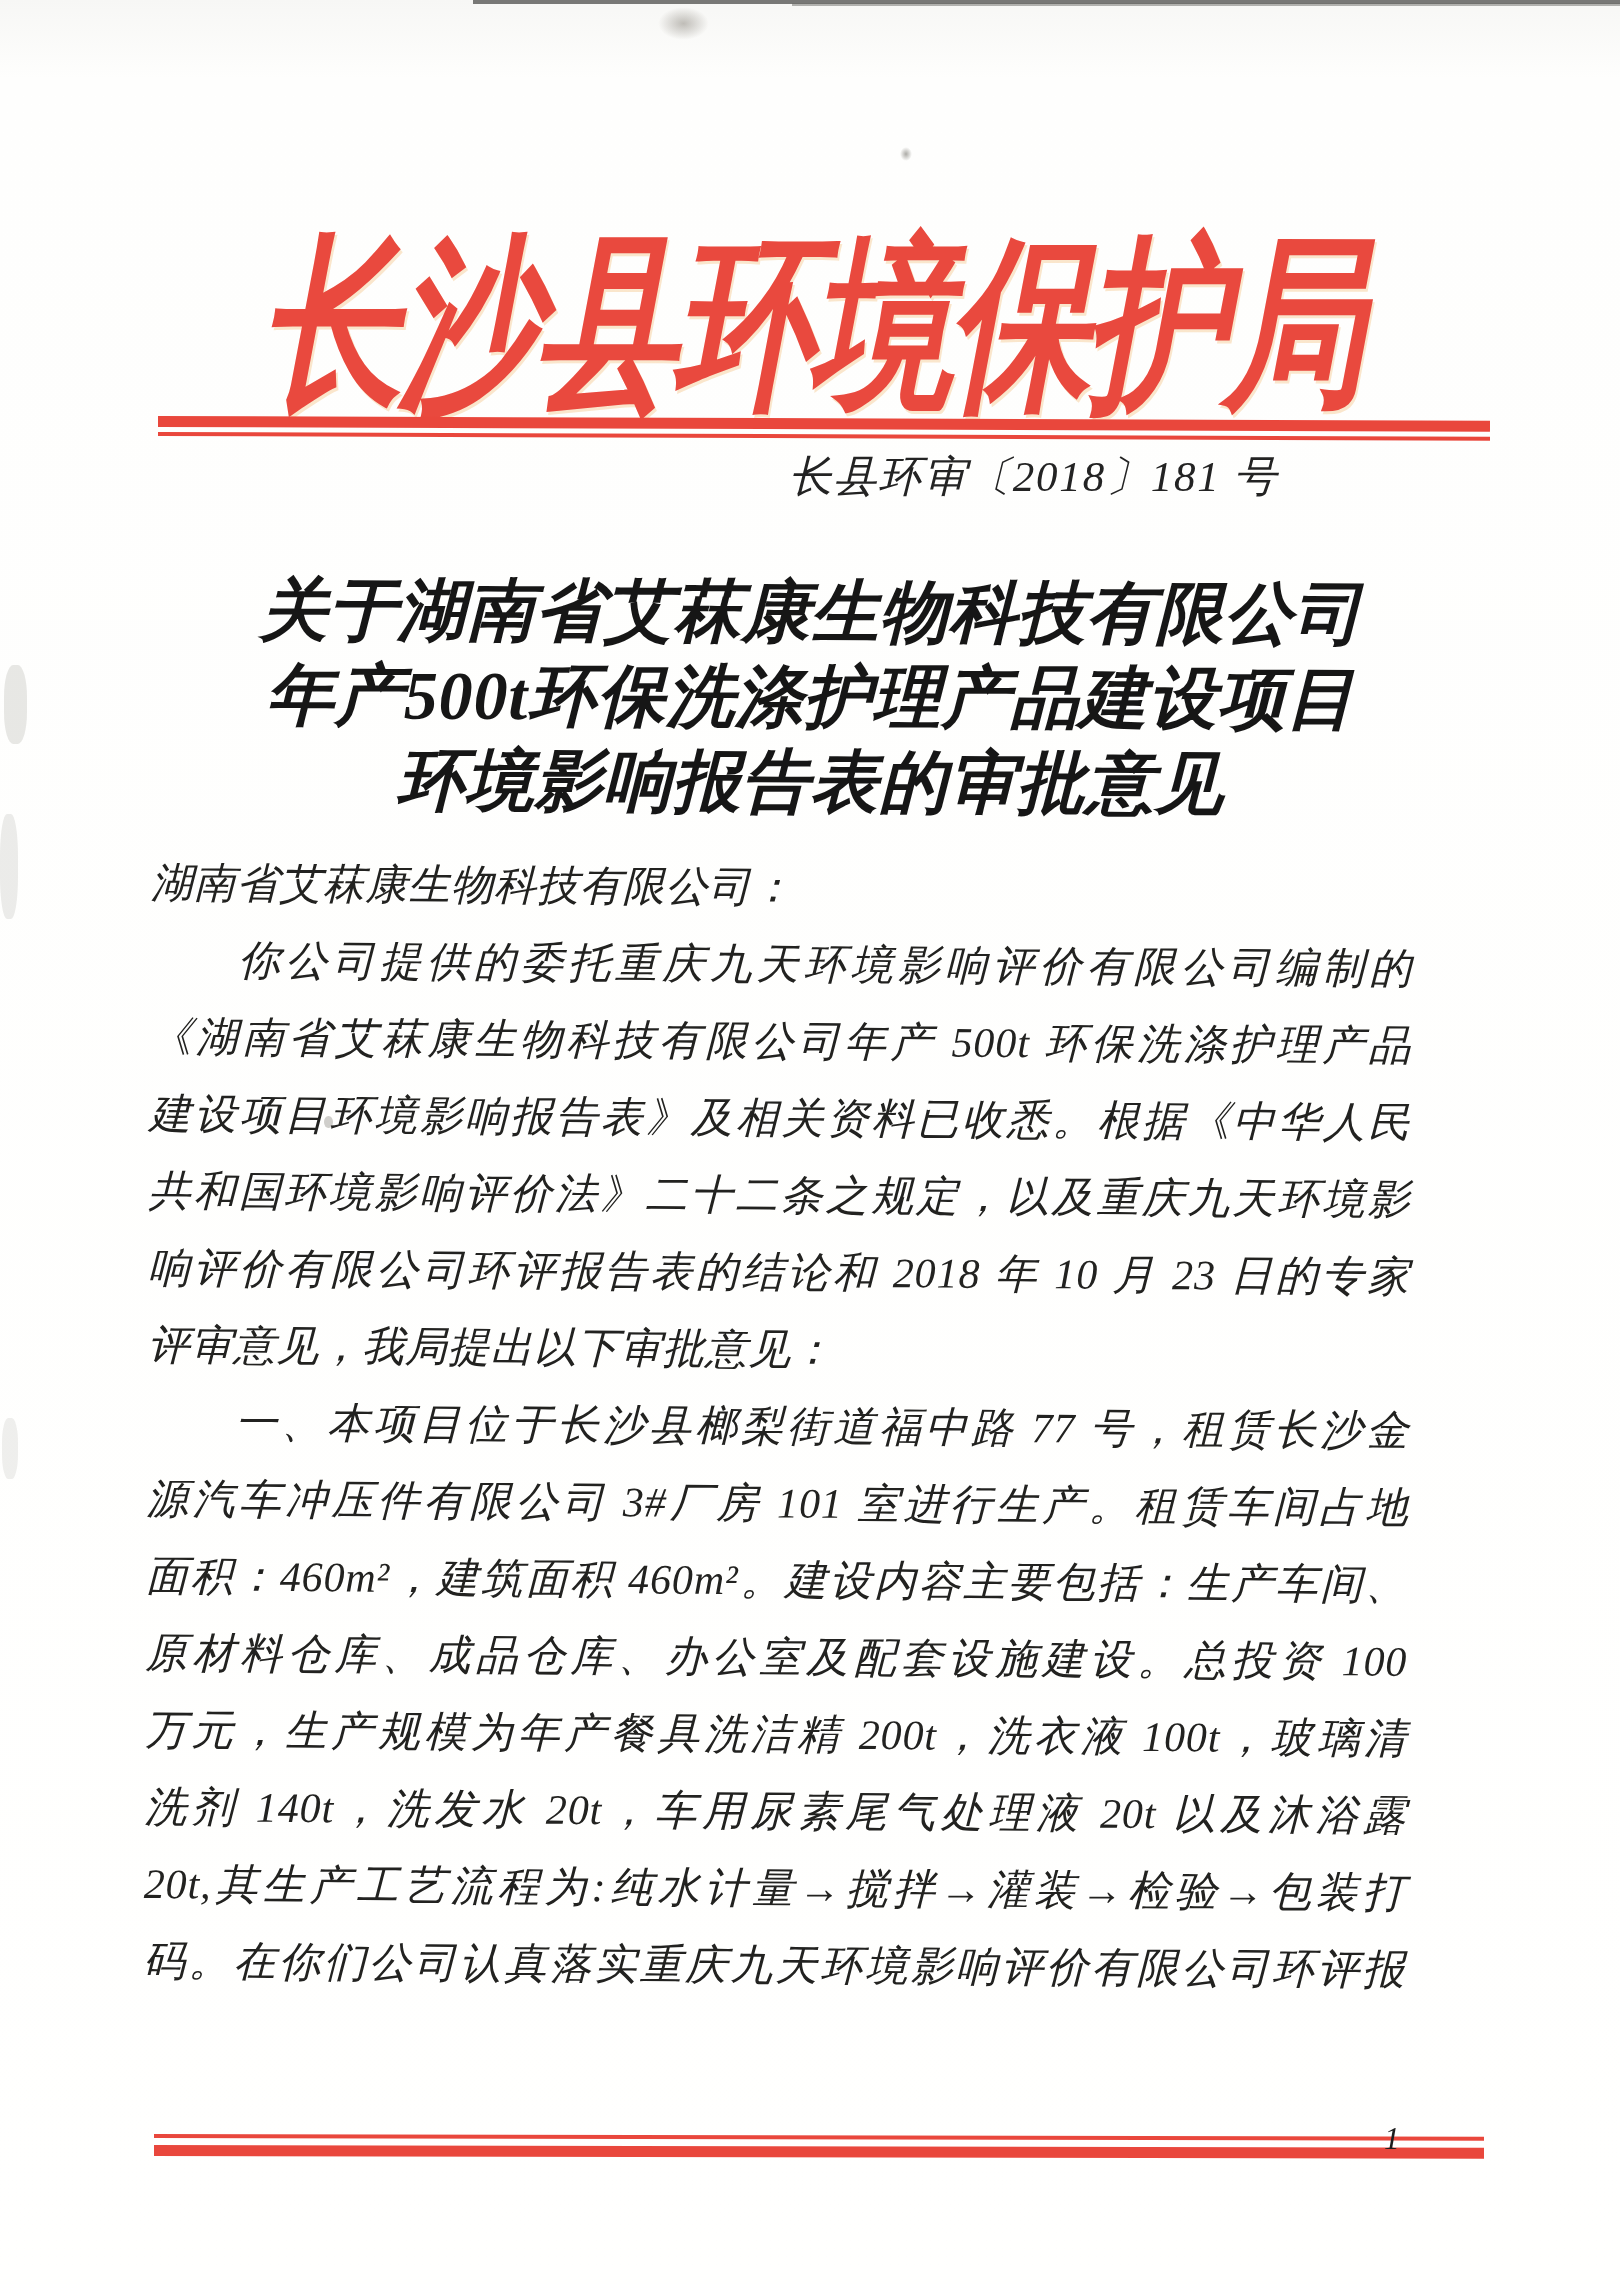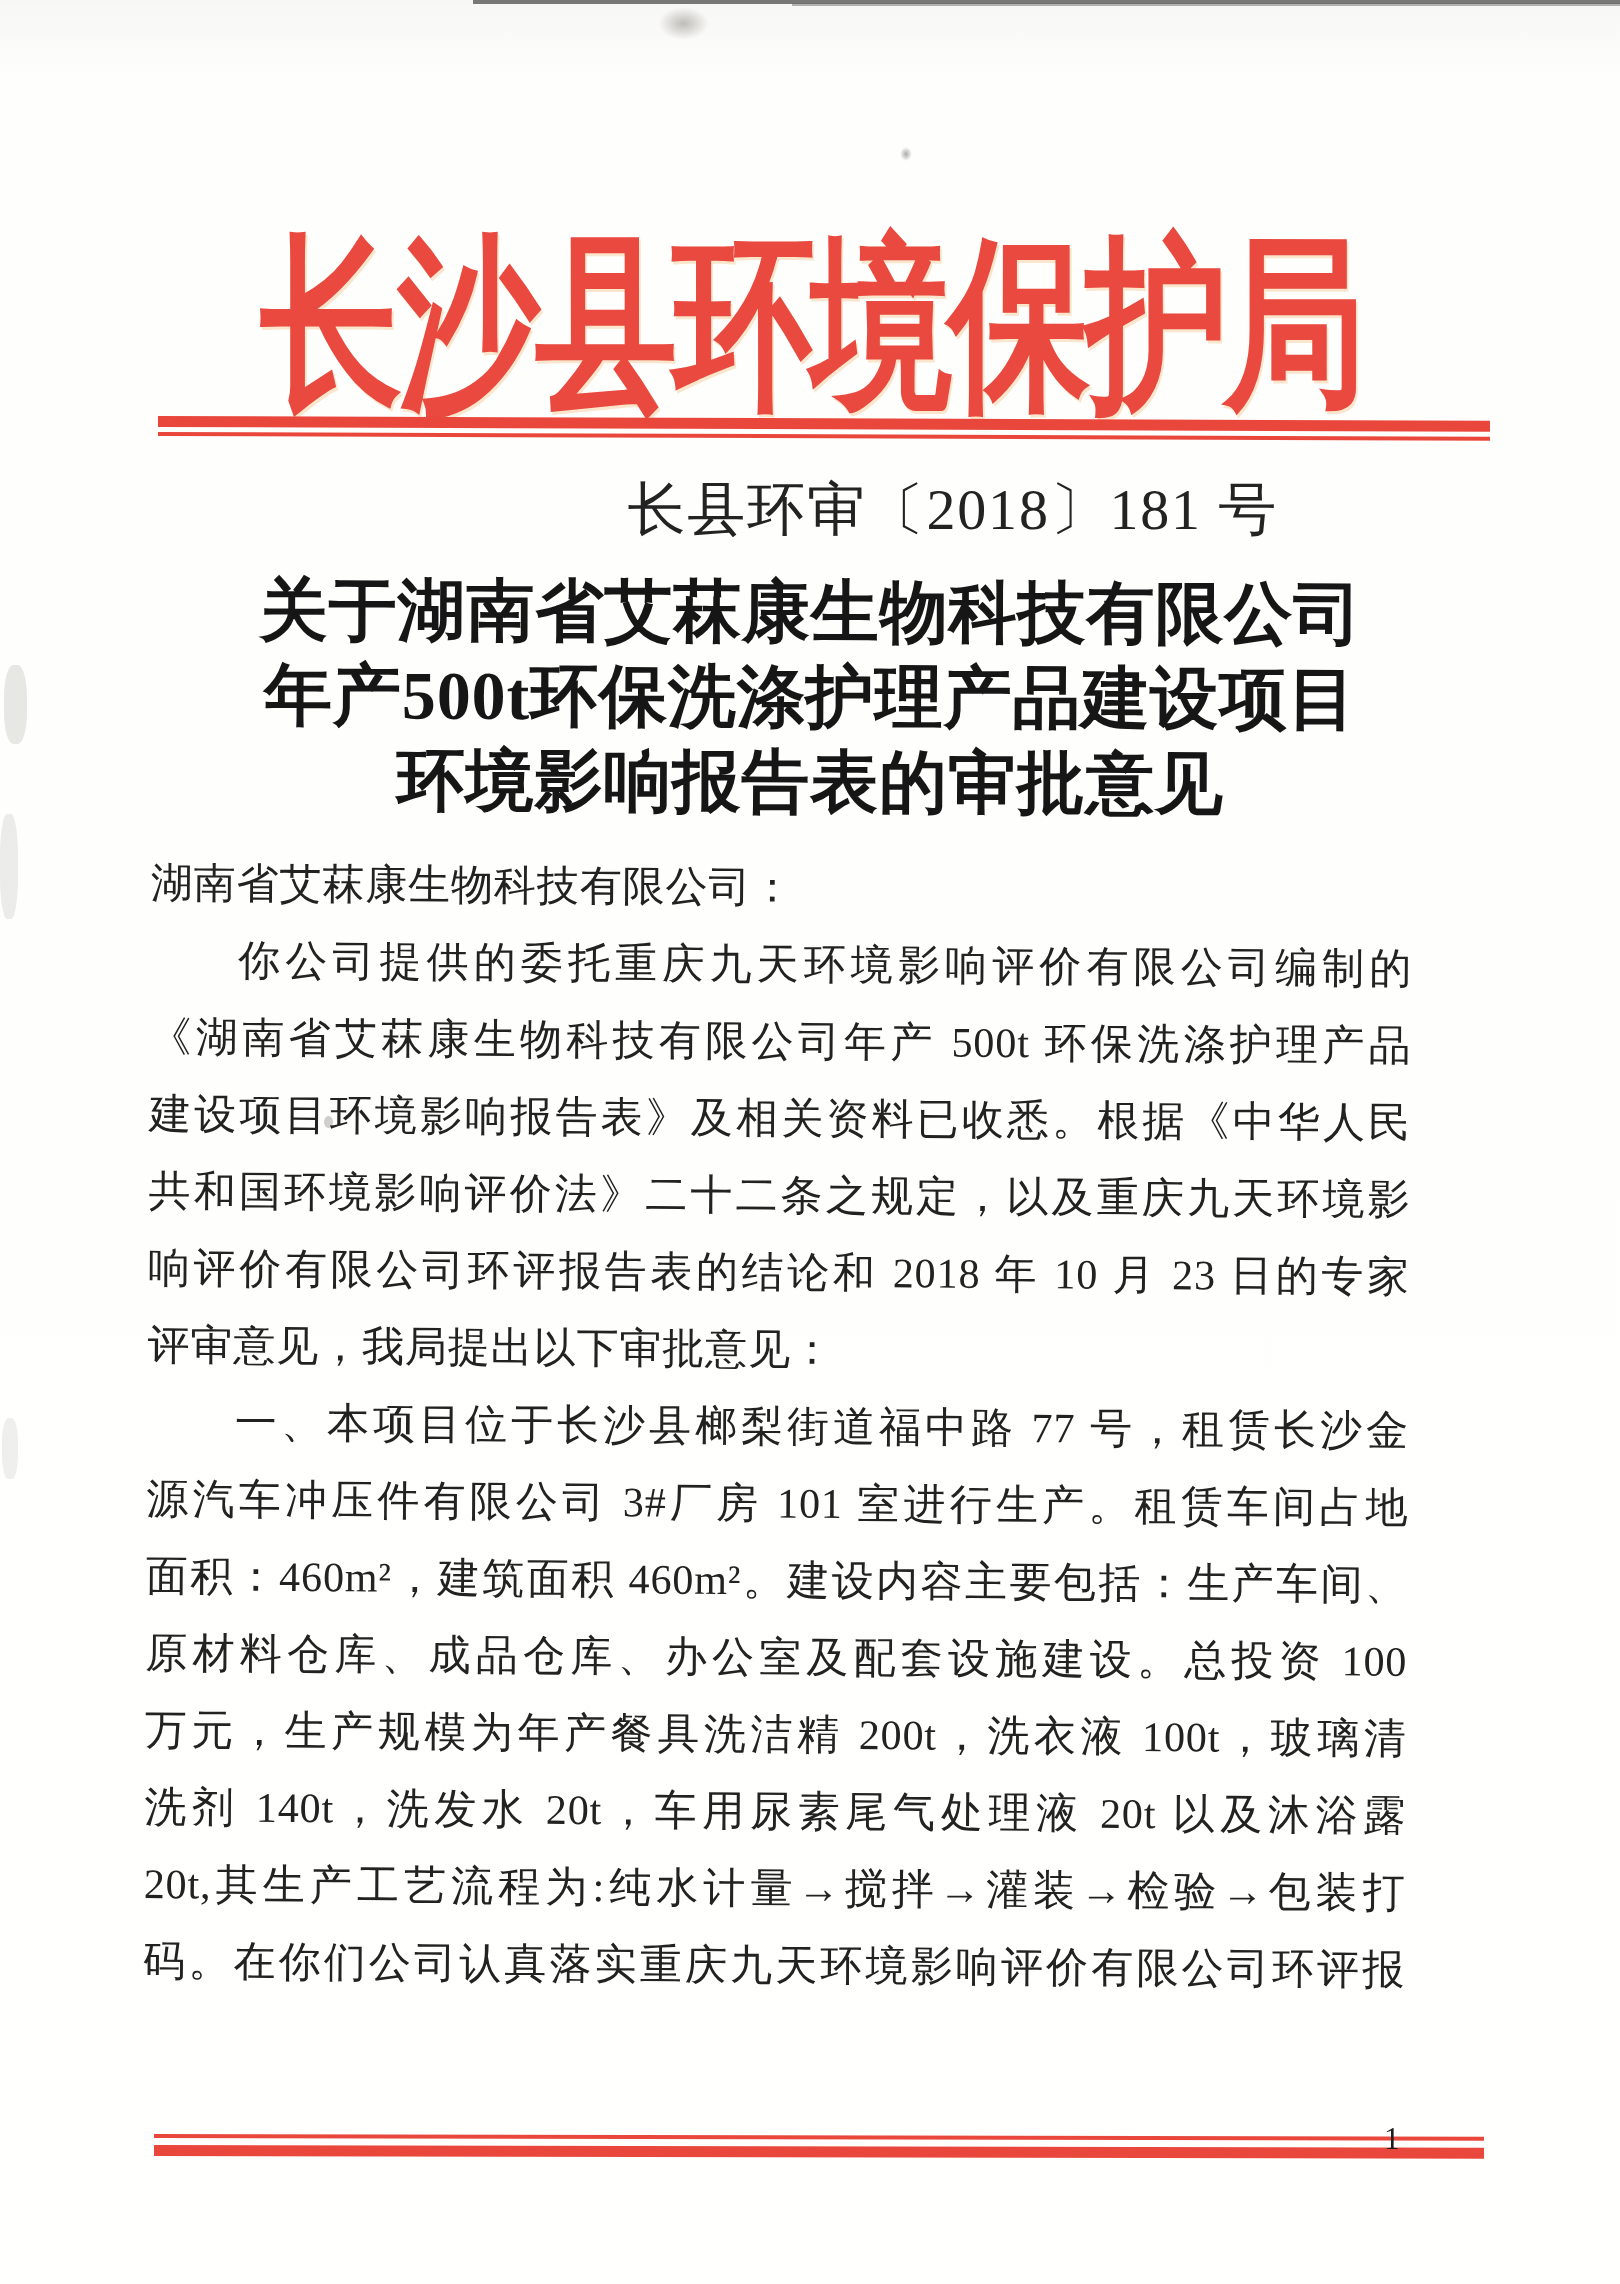--- a/index.html
+++ b/index.html
@@ -7,20 +7,21 @@
   body {
     font-family: "Liberation Serif", "DejaVu Serif", serif;
     background: #ffffff;
     overflow: hidden;
   }
   .page {
     position: relative;
     width: 1621px;
     height: 2284px;
     background: linear-gradient(180deg, #f7f7f5 0px, #fefefd 79px, #fffffe 100%);
+    font-style: italic;
   }
 
   
   .edge-top-line {
     position: absolute; left: 473px; top: 0; width: 1148px; height: 4.4px;
     background: #4d4d4b; opacity: .75;
   }
   .edge-top-line2 {
     position: absolute; left: 792px; top: 2.6px; width: 829px; height: 3.5px;
     background: #6a6a66; opacity: .5;
@@ -53,22 +54,22 @@
     transform: scaleY(1.32);
     transform-origin: center center;
     white-space: nowrap;
     text-shadow: 1.8px 1.8px 0 rgba(240,160,60,.25);
   }
   .rule { position: absolute; left: 158px; width: 1332px; transform: rotate(0.2deg); transform-origin: left center; }
   .rule-h-thick { top: 416px; height: 11.4px; background: #e9473c; }
   .rule-h-thin  { top: 432px; height: 3.5px;  background: #e9473c; }
 
   .docnum {
-    position: absolute; top: 471px; right: 343px;
-    font-size: 58px; color: #232323;
+    position: absolute; top: 448px; right: 343px;
+    font-size: 43px; color: #232323;
     letter-spacing: 1.8px;
     white-space: nowrap;
   }
 
   
   .doc-title {
     position: absolute; left: 0; top: 567px; width: 100%;
     text-align: center;
     font-weight: bold;
     font-size: 68px;

